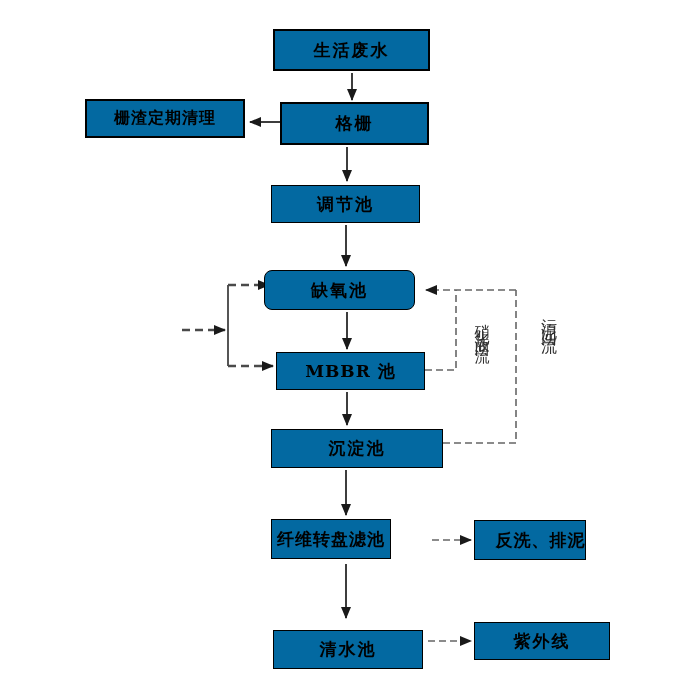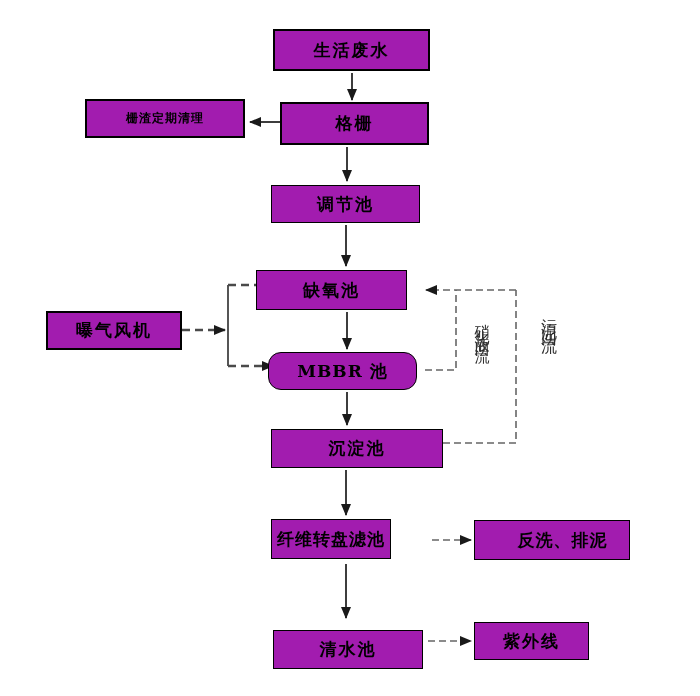--- a/index.html
+++ b/index.html
@@ -17,21 +17,21 @@
   }
   #connectors {
     position: absolute;
     left: 0;
     top: 0;
     z-index: 1;
   }
   .node {
     position: absolute;
     z-index: 2;
-    background: #a21caf;
+    background: #0369a1;
     border: 2px solid #000000;
     display: flex;
     align-items: center;
     justify-content: center;
     font-size: 17px;
     font-weight: bold;
     color: #000000;
     letter-spacing: 2px;
     box-sizing: border-box;
     white-space: nowrap;
@@ -90,39 +90,38 @@
       <path d="M516,290 H426" marker-end="url(#ah)"></path>
 
       <path d="M432,540 H471" marker-end="url(#ah)"></path>
 
       <path d="M428,641 H471" marker-end="url(#ah)"></path>
     </g>
   </svg>
 
   <div class="node" style="left:273px; top:29px; width:157px; height:42px;">生活废水</div>
 
-  <div class="node" style="left:85px; top:99px; width:160px; height:39px; font-size:12px; letter-spacing:1px;">栅渣定期清理</div>
+  <div class="node" style="left:85px; top:99px; width:160px; height:39px; font-size:16px; letter-spacing:1px;">栅渣定期清理</div>
 
   <div class="node" style="left:280px; top:102px; width:149px; height:43px;">格栅</div>
 
   <div class="node medium" style="left:271px; top:185px; width:149px; height:38px;">调节池</div>
 
-  <div class="node medium" style="left:256px; top:270px; width:151px; height:40px;">缺氧池</div>
+  <div class="node medium" style="left:264px; top:270px; width:151px; height:40px;border-radius:8px;">缺氧池</div>
 
-  <div class="node" style="left:46px; top:311px; width:136px; height:39px;">曝气风机</div>
 
-  <div class="node medium" style="left:268px; top:352px; width:149px; height:38px; letter-spacing:1px;border-radius:13px;">MBBR 池</div>
+  <div class="node medium" style="left:276px; top:352px; width:149px; height:38px; letter-spacing:1px;">MBBR 池</div>
 
   <div class="node medium" style="left:271px; top:429px; width:172px; height:39px;">沉淀池</div>
 
   <div class="node medium" style="left:271px; top:519px; width:120px; height:40px; letter-spacing:1px;">纤维转盘滤池</div>
 
-  <div class="node thin" style="left:474px; top:520px; width:156px; height:40px; letter-spacing:1px;padding-left:21px;">反洗、排泥</div>
+  <div class="node thin" style="left:474px; top:520px; width:112px; height:40px; letter-spacing:1px;padding-left:21px;">反洗、排泥</div>
 
   <div class="node thin" style="left:273px; top:622px; width:150px; height:39px;margin-top:8px;">清水池</div>
 
-  <div class="node thin" style="left:474px; top:622px; width:115px; height:38px;">紫外线</div>
+  <div class="node thin" style="left:474px; top:622px; width:136px; height:38px;">紫外线</div>
 
   <div class="vlabel" style="left:474px; top:312px;">硝化液回流</div>
 
   <div class="vlabel" style="left:541px; top:306px; font-size:16px;">污泥回流</div>
 
 </div>
 
 </body></html>

